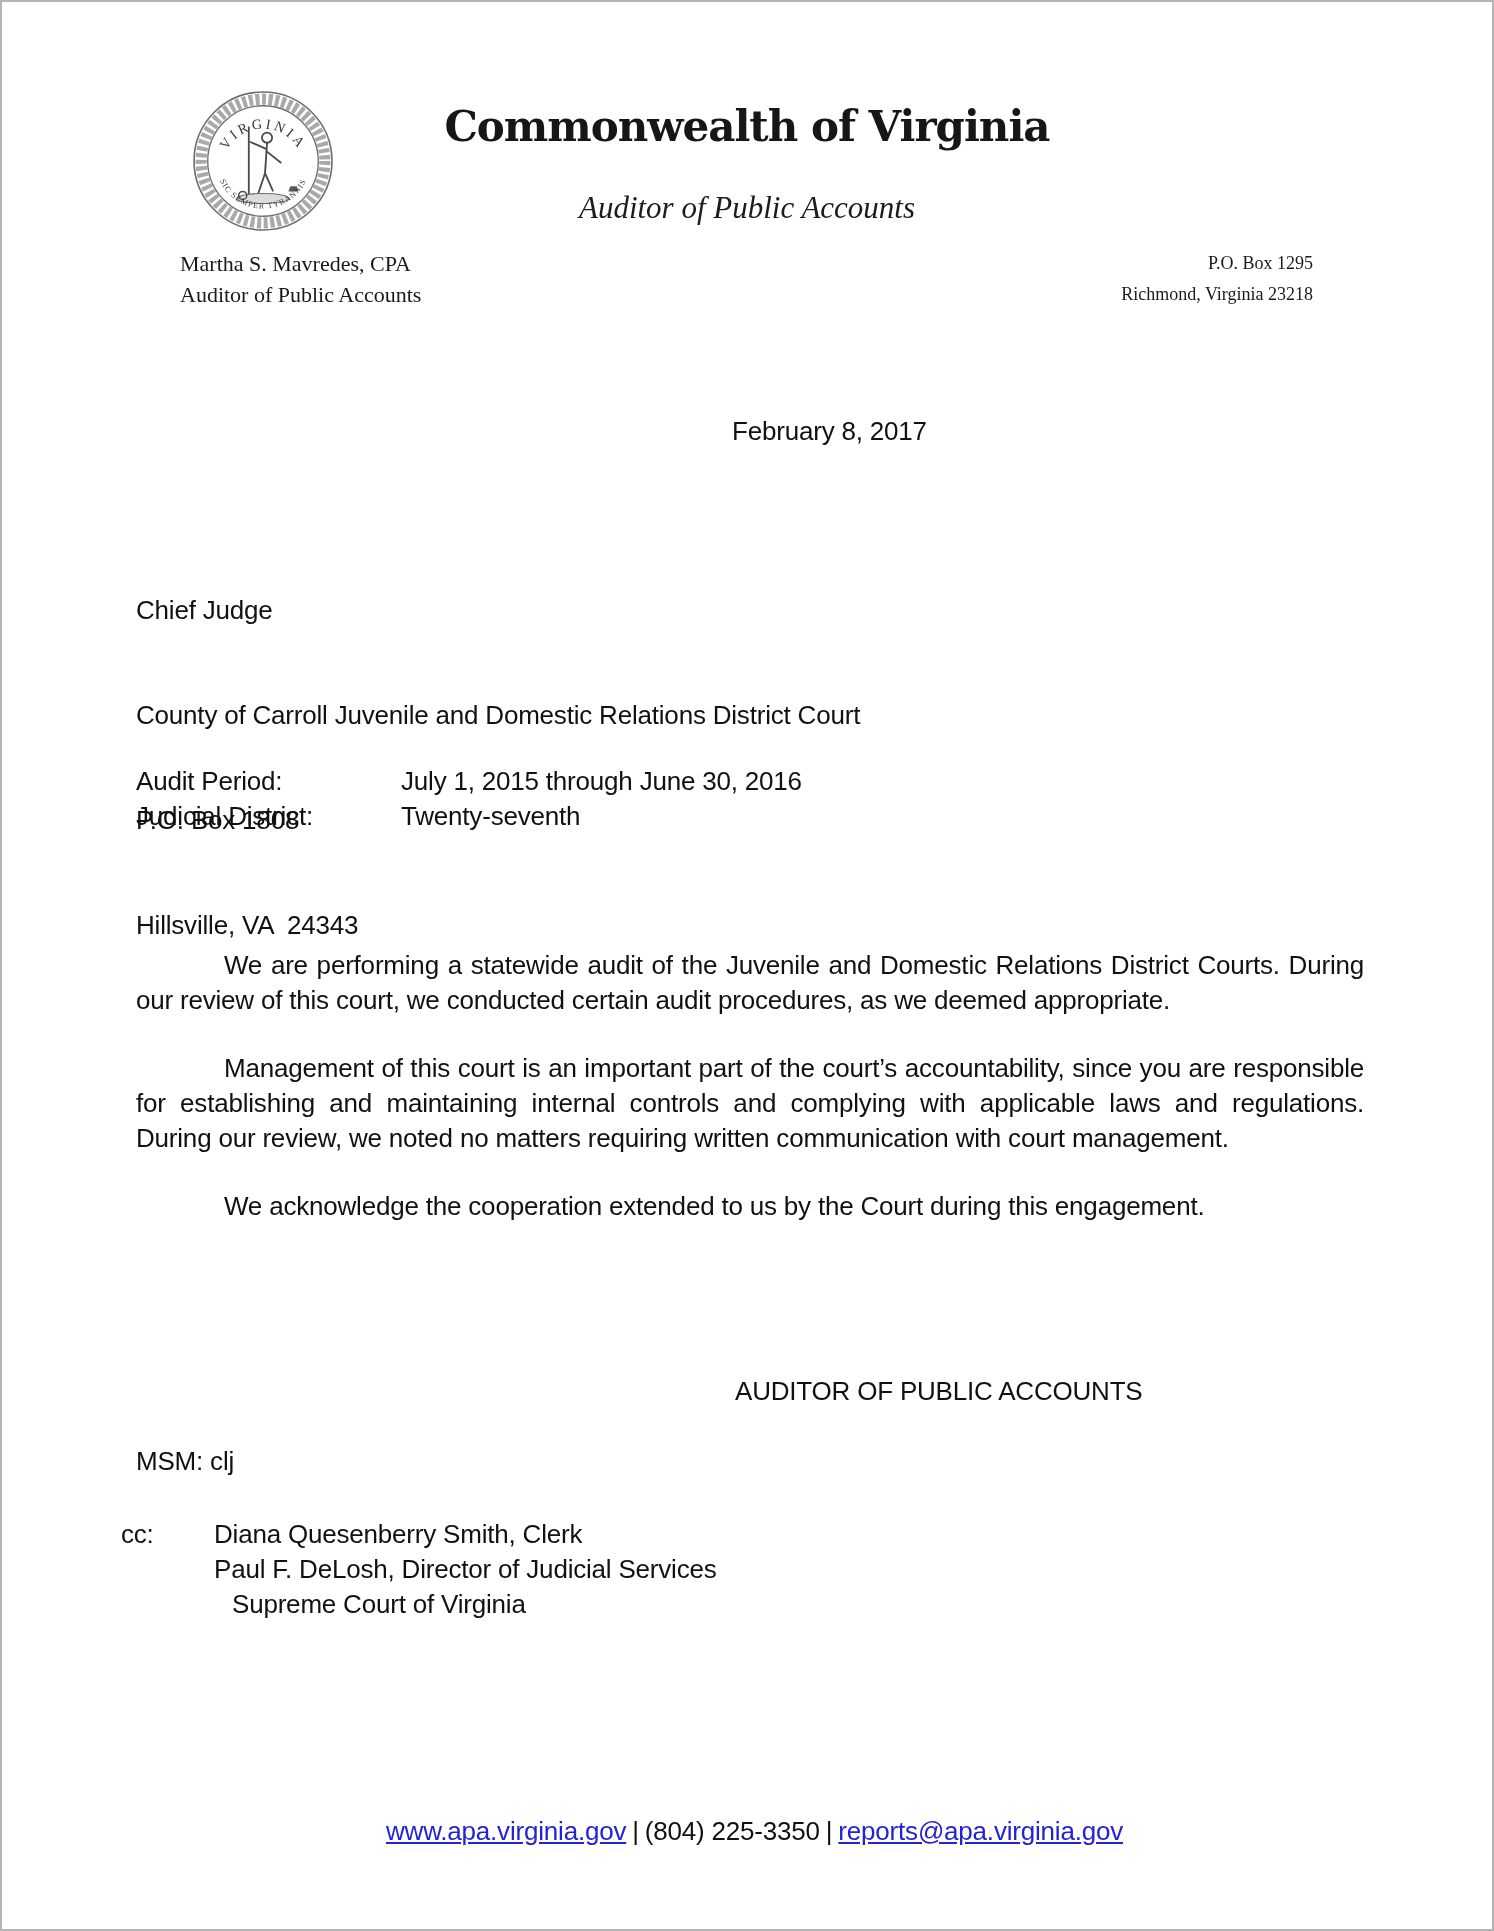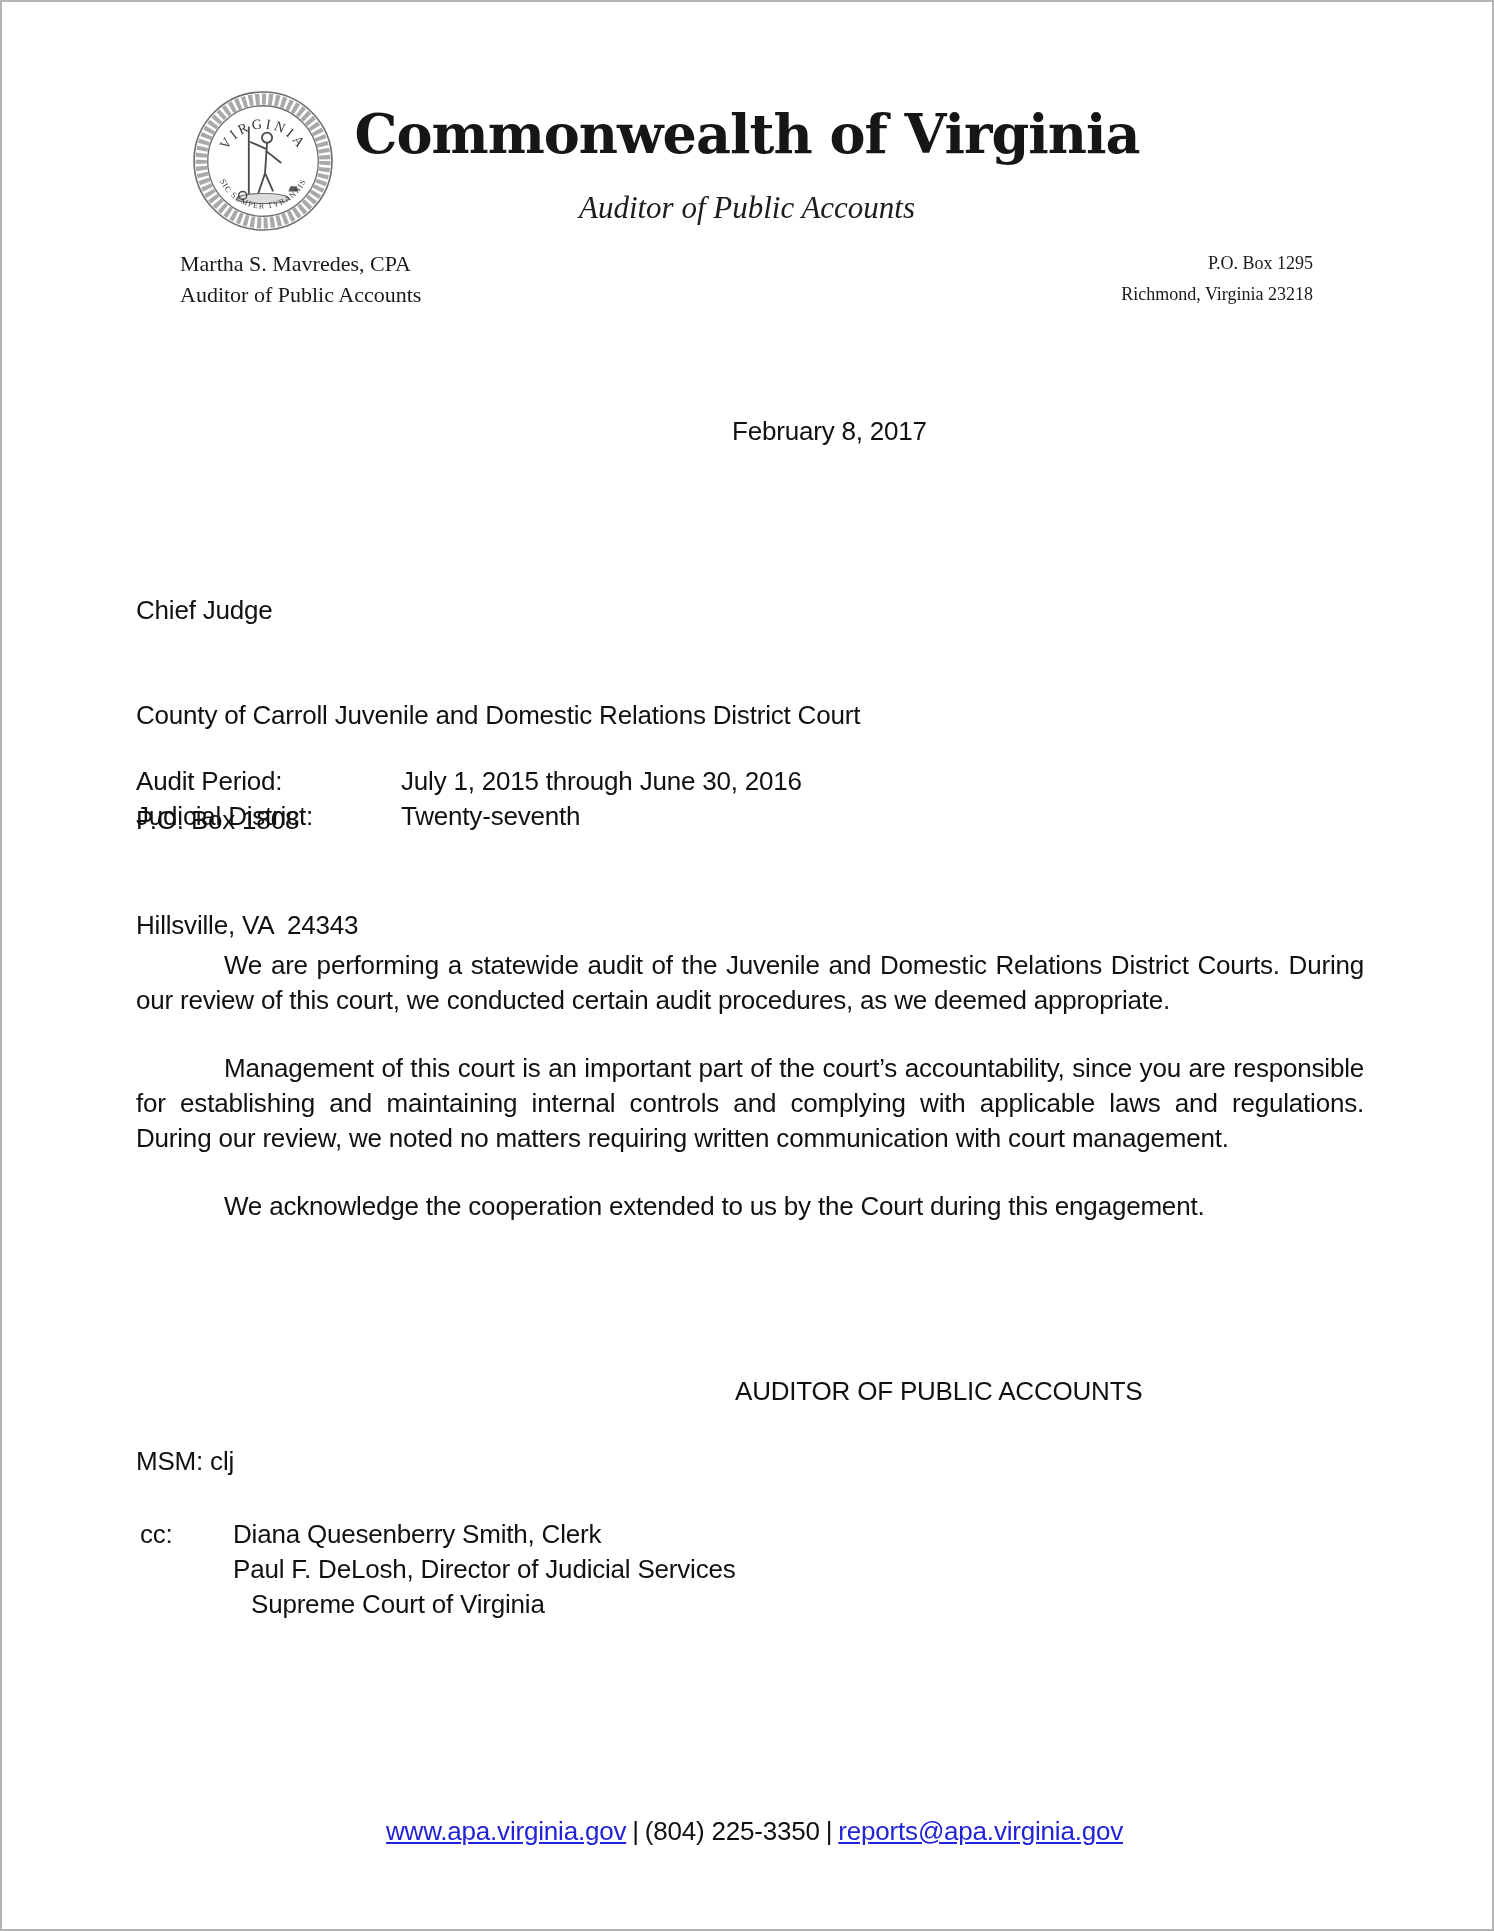--- a/index.html
+++ b/index.html
@@ -23,21 +23,21 @@
     width: 142px;
     height: 142px;
   }
   .org-name {
     position: absolute;
     left: 0; right: 0;
     top: 100px;
     text-align: center;
     font-family: "DejaVu Serif", serif;
     font-weight: bold;
-    font-size: 54px;
+    font-size: 42px;
     letter-spacing: -1px;
     color: #161616;
   }
   .org-subtitle {
     position: absolute;
     left: 0; right: 0;
     top: 188px;
     text-align: center;
     font-family: "Liberation Serif", serif;
     font-style: italic;
@@ -102,21 +102,21 @@
     left: 733px;
     top: 1372px;
   }
   .initials {
     position: absolute;
     left: 134px;
     top: 1442px;
   }
   .cc-block {
     position: absolute;
-    left: 138px;
+    left: 119px;
     top: 1515px;
     display: flex;
     justify-content: flex-end;
   }
   .cc-label { width: 93px; flex: 0 0 93px; }
   .cc-line-indent { padding-left: 18px; }
 
   
   .footer {
     position: absolute;

